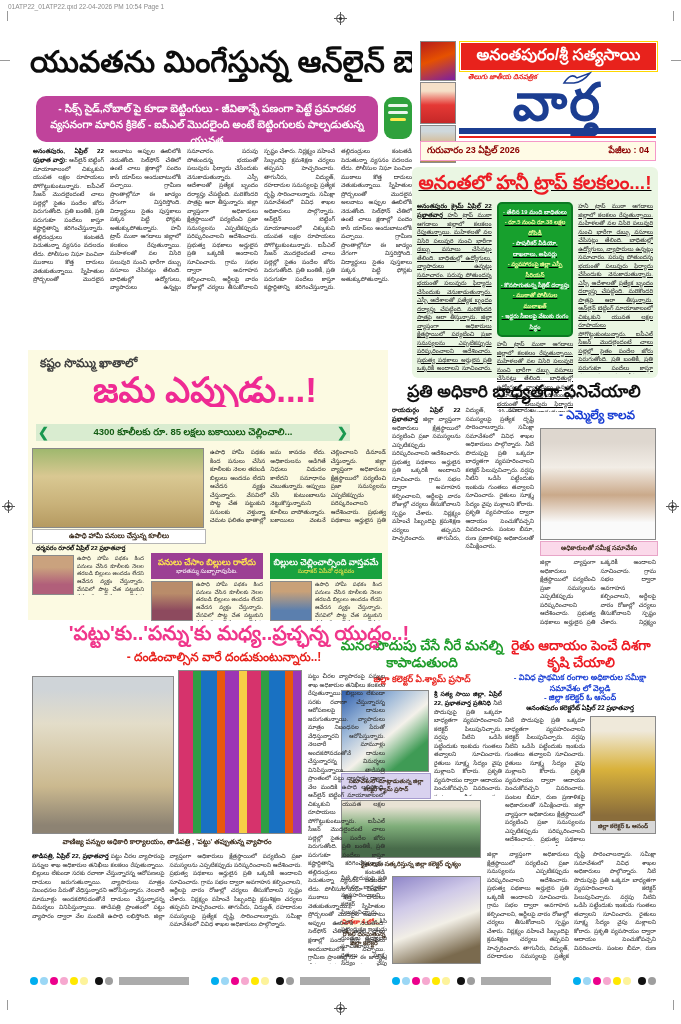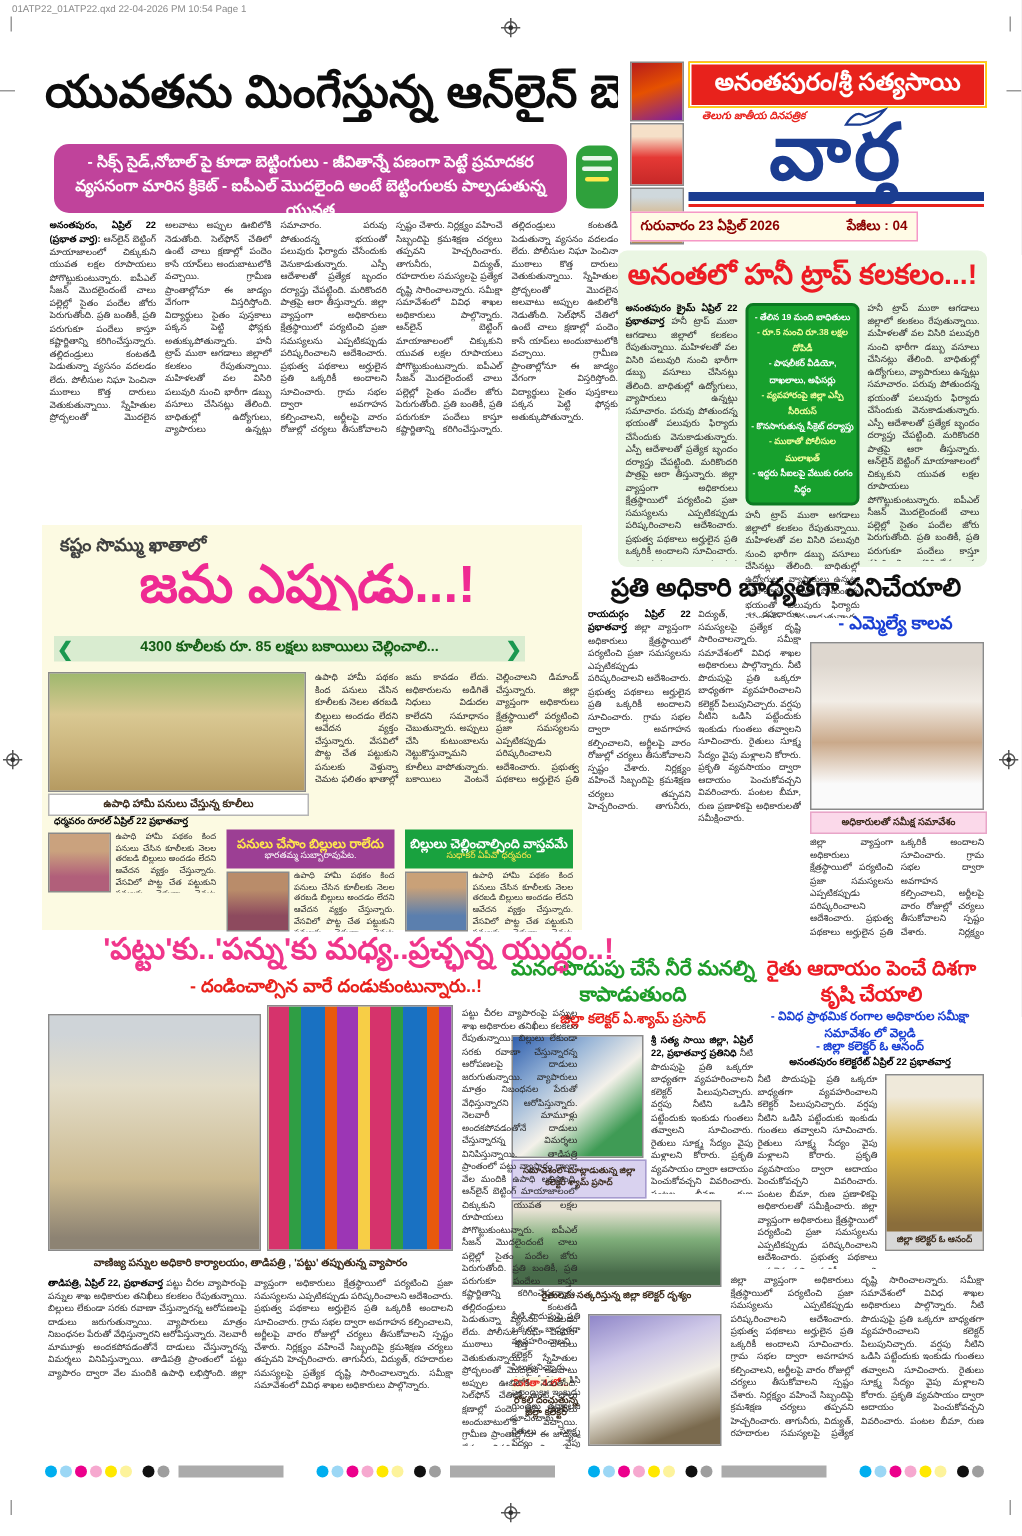--- a/index.html
+++ b/index.html
@@ -20,21 +20,21 @@
                color:#fff;font-weight:bold;font-size:16px;display:flex;align-items:center;
                justify-content:center;white-space:nowrap;overflow:hidden;}
   .mast-logo{color:#1b3d91;font-weight:900;font-size:52px;line-height:1;letter-spacing:2px;white-space:nowrap;}
   .datebar{background:#fffbe6;border:1px solid #f598c8;display:flex;align-items:center;
            justify-content:space-between;padding:0 6px;color:#8b0000;font-weight:bold;font-size:9px;box-sizing:border-box;}
   
   .lead-head{font-size:30px;font-weight:900;color:#0d0d0d;text-align:center;white-space:nowrap;overflow:hidden;}
   .lead-sub{background:#c0439b;border-radius:10px;color:#fff;font-weight:bold;font-size:10.5px;
             text-align:center;padding:5px 10px;box-sizing:border-box;overflow:hidden;line-height:1.5;}
   
-  .ht-panel{background:#eaf6e3;border-radius:6px;}
+  .ht-panel{background:#eaf6e3;border-radius:6px;text-decoration:underline;}
   .ht-head{color:#ed1c24;font-weight:900;font-size:19px;text-align:center;white-space:nowrap;overflow:hidden;}
   .ht-box{background:#17a02d;border:2px solid #0c7a22;border-radius:5px;padding:3px 2px;box-sizing:border-box;}
   .ht-box div{font-size:5.8px;font-weight:bold;text-align:center;line-height:1.8;color:#fff;}
   .ht-box div:nth-child(even){color:#f4ff9e;}
   
   .wage-panel{background:#fcfae2;}
   .kicker{color:#404040;font-weight:900;font-size:12px;}
   .wage-head{color:#ef2a93;font-weight:900;font-size:35px;line-height:1;white-space:nowrap;overflow:hidden;}
   .strip{background:#d9ecd0;display:flex;align-items:center;justify-content:space-between;
          font-size:9.5px;font-weight:bold;color:#135c13;padding:0 2px;box-sizing:border-box;}
@@ -108,21 +108,21 @@
     <div class="photo" style="width:36px;height:38px;margin-top:1px;background:linear-gradient(180deg,#cfd8dc 15%,#d7b98e 50%,#b08b54);"></div>
   </div>
   <div class="abs mast-banner" style="left:459px;top:41px;width:197px;height:29px;">అనంతపురం/శ్రీ సత్యసాయి</div>
   <div class="abs" style="left:468px;top:73px;color:#e8221c;font-size:7px;font-style:italic;font-weight:bold;">తెలుగు జాతీయ దినపత్రిక</div>
   <svg class="abs" style="left:562px;top:70px;" width="30" height="16" viewBox="0 0 30 16">
       <path d="M2 13 Q9 2 15 8 L28 3 Q21 12 12 13 Z" fill="none" stroke="#1b3d91" stroke-width="1.5"></path>
     </svg>
   <div class="abs mast-logo" style="left:459px;top:76px;width:197px;text-align:center;">వార్త</div>
   <div class="abs" style="left:459px;top:128px;width:197px;height:6px;background:#1b3d91;"></div>
   <div class="abs" style="left:459px;top:136px;width:197px;height:2px;background:#e8221c;"></div>
-  <div class="abs datebar" style="left:420px;top:141px;width:192px;height:20px;">
+  <div class="abs datebar" style="left:420px;top:141px;width:236px;height:20px;">
     <span>గురువారం 23 ఏప్రిల్ 2026</span>
     <span>పేజీలు : 04</span>
   </div>
 
   <div class="abs lead-head" style="left:30px;top:45px;width:382px;">యువతను మింగేస్తున్న ఆన్‌లైన్ బెట్టింగ్</div>
   <div class="abs lead-sub" style="left:36px;top:96px;width:342px;height:46px;">- సిక్స్ సైడ్,నోబాల్ పై కూడా బెట్టింగులు - జీవితాన్నే పణంగా పెట్టే ప్రమాదకర వ్యసనంగా మారిన క్రికెట్ - ఐపీఎల్ మొదలైంది అంటే బెట్టింగులకు పాల్పడుతున్న యువత</div>
   <div class="abs" style="left:384px;top:97px;width:28px;height:42px;background:#2fa13c;border-radius:9px;">
     <div style="margin:7px 4px 0;height:3px;background:#ffffff;opacity:.9;border-radius:2px;"></div>
     <div style="margin:4px 4px 0;height:3px;background:#ffffff;opacity:.9;border-radius:2px;"></div>
     <div style="margin:4px 6px 0;height:3px;background:#ffe84d;border-radius:2px;"></div>

